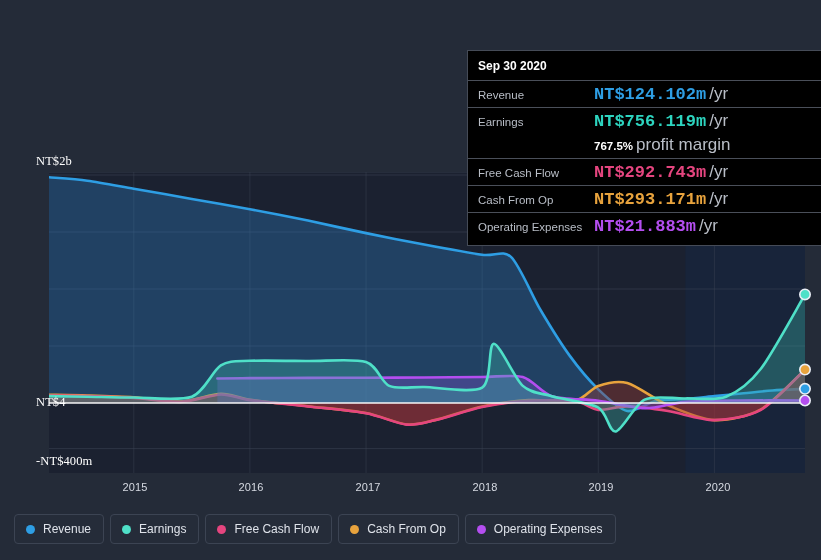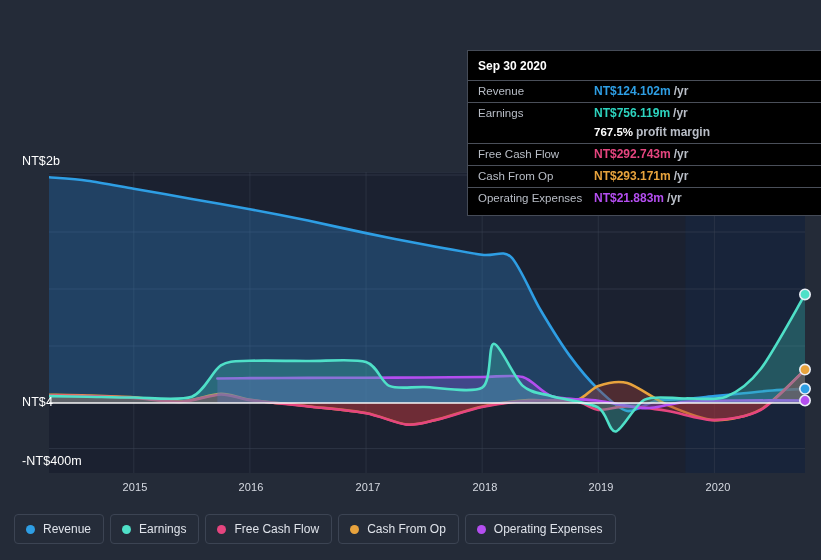--- a/index.html
+++ b/index.html
@@ -28,21 +28,21 @@
   }
 
   
   .axis-label {
     position: absolute;
     font-size: 12.5px;
     color: #ffffff;
     white-space: nowrap;
     letter-spacing: .1px;
   }
-  .y-label { left: 22px; }
+  .y-label { left: 36px; font-family: Liberation Serif, serif; }
   .x-label {
     font-size: 11px;
     color: #d6dae2;
     transform: translateX(-50%);
     top: 481px;
   }
 
   
   #tooltip {
     position: absolute;
@@ -71,28 +71,29 @@
   }
   .tt-row.no-rule { border-top: none; padding-top: 1px; }
   .tt-label {
     color: #b9bec7;
     width: 116px;
     flex: 0 0 116px;
     font-size: 11.5px;
   }
   .tt-value {
     font-weight: bold;
-    font-size: 12px;
+    font-size: 17px;
     white-space: nowrap;
+    font-family: Liberation Mono, monospace;
   }
   .tt-unit {
     color: #b9bec7;
-    font-weight: bold;
+    font-weight: normal;
     margin-left: 3px;
-    font-size: 12px;
+    font-size: 17px;
   }
   .tt-margin-value { color: #ffffff; font-weight: bold; font-size: 11.5px; }
 
   
   #legend {
     position: absolute;
     left: 14px;
     top: 514px;
     display: flex;
     gap: 6px;

